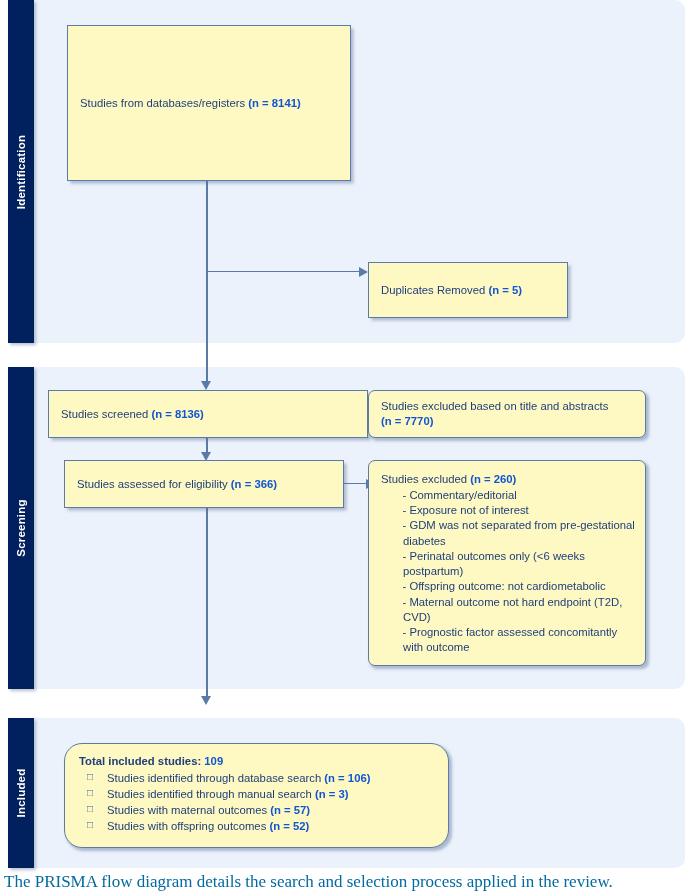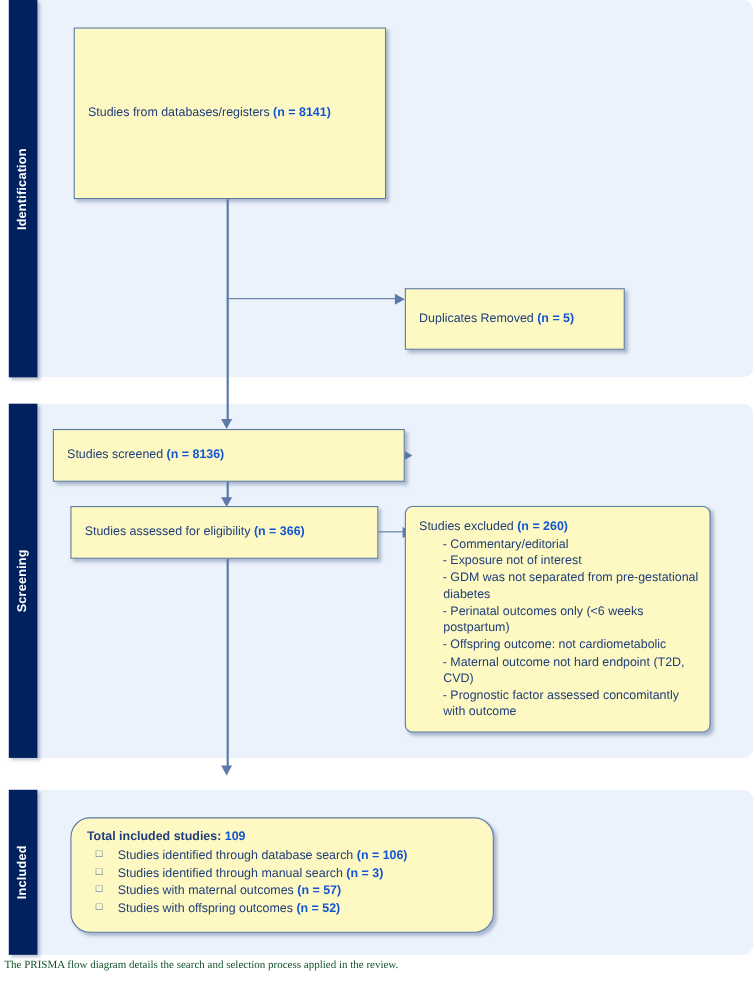--- a/index.html
+++ b/index.html
@@ -123,22 +123,22 @@
     border-left: 9px solid #5b7aa8;
   }
 
   
   #figure-caption {
     position: absolute;
     left: 4px;
     top: 872px;
     width: 670px;
     font-family: "Liberation Serif", serif;
-    font-size: 10px;
-    color: #14532d;
+    font-size: 17px;
+    color: #0369a1;
   }
 </style>
 </head>
 <body>
 
 <div id="prisma-root">
 
   <div class="stage-band" id="band-identification"></div>
   <div class="stage-band" id="band-screening"></div>
   <div class="stage-band" id="band-included"></div>
@@ -182,20 +182,26 @@
       <span>Duplicates Removed </span><span class="count">(n = 5)</span>
     </div>
   </div>
 
   <div class="node-box" style="left:48px; top:390px; width:320px; height:48px;">
     <div class="node-inner vcenter">
       <span>Studies screened </span><span class="count">(n = 8136)</span>
     </div>
   </div>
 
+  <div class="node-box rounded" style="left:368px; top:390px; width:278px; height:48px;">
+    <div class="node-inner vcenter">
+      <span>Studies excluded based on title and abstracts</span><br>
+      <span class="count">(n = 7770)</span>
+    </div>
+  </div>
 
   <div class="node-box" style="left:64px; top:460px; width:280px; height:48px;">
     <div class="node-inner vcenter">
       <span>Studies assessed for eligibility </span><span class="count">(n = 366)</span>
     </div>
   </div>
 
   <div class="node-box rounded" style="left:368px; top:460px; width:278px; height:206px;">
     <div class="node-inner vtop">
       <div>

